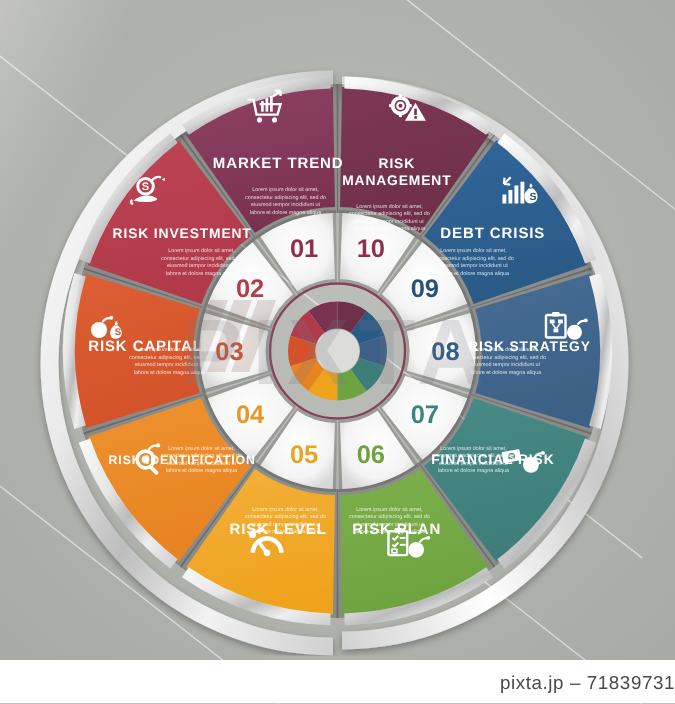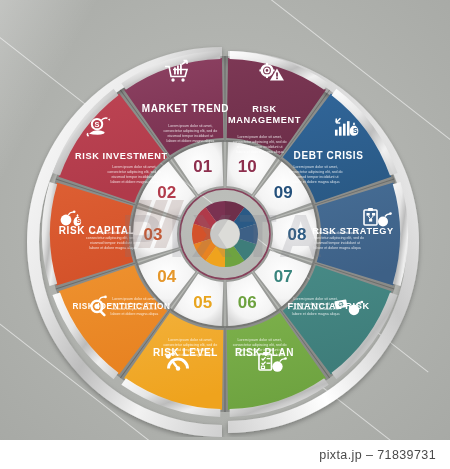--- a/index.html
+++ b/index.html
@@ -19,21 +19,21 @@
   
   #hairlines{position:absolute;inset:0;pointer-events:none;}
   .hl{position:absolute;background:rgba(255,255,255,0.55);height:1px;transform-origin:0 0;}
   #wheelwrap{position:absolute;left:0;top:0;width:450px;height:440px;}
   #wheel{position:absolute;left:50%;top:232px;transform:translate(-50%,-50%);}
   
   #footer{
     position:absolute;left:0;bottom:0;width:450px;height:29px;
     background:#ffffff;
     display:flex;align-items:center;justify-content:flex-end;
-    box-sizing:border-box;padding-right:14px;
+    box-sizing:border-box;
   }
   #footer .ftxt{
     font-size:12.5px;color:#4a4a4a;letter-spacing:.4px;
   }
   
   #wm{
     position:absolute;left:0;top:175px;width:450px;height:120px;
     display:flex;align-items:center;justify-content:center;
     pointer-events:none;
   }

